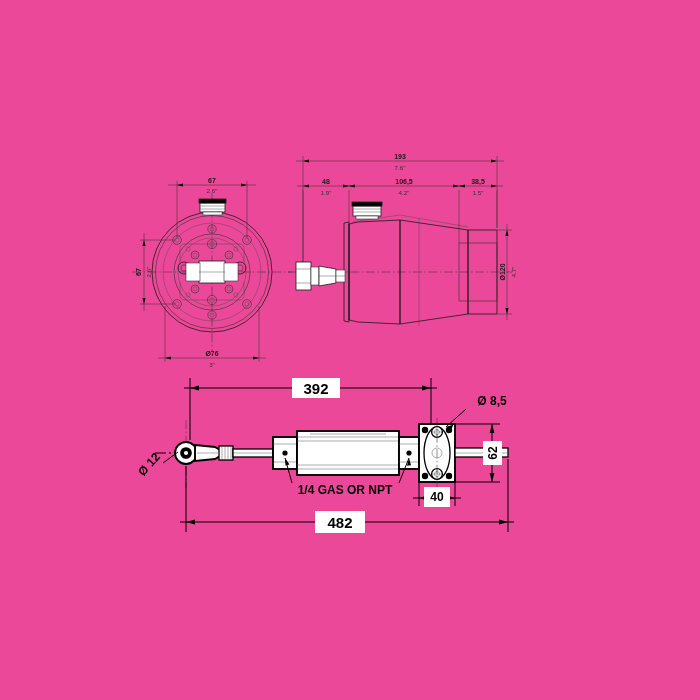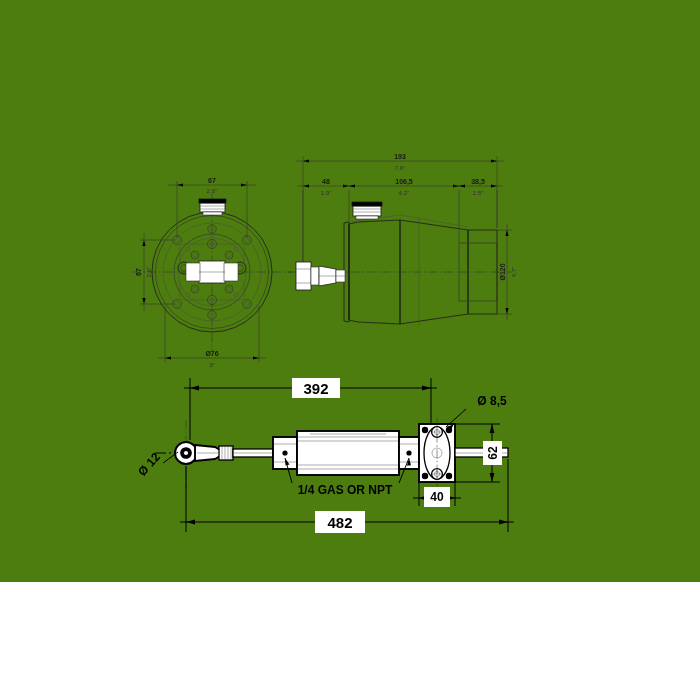--- a/index.html
+++ b/index.html
@@ -3,22 +3,22 @@
 <meta charset="utf-8">
 <style>
   html, body {
     margin: 0;
     padding: 0;
     background: #ffffff;
   }
   #page {
     position: relative;
     width: 700px;
-    height: 582px;
-    background: #4d7c0f;
+    height: 700px;
+    background: #ec4899;
     overflow: hidden;
     font-family: "Liberation Sans", sans-serif;
   }
   svg { display: block; }
   .dim-txt {
     font-family: "Liberation Sans", sans-serif;
     font-size: 7px;
     fill: #1a1a1a;
     text-anchor: middle;
     font-weight: 600;

